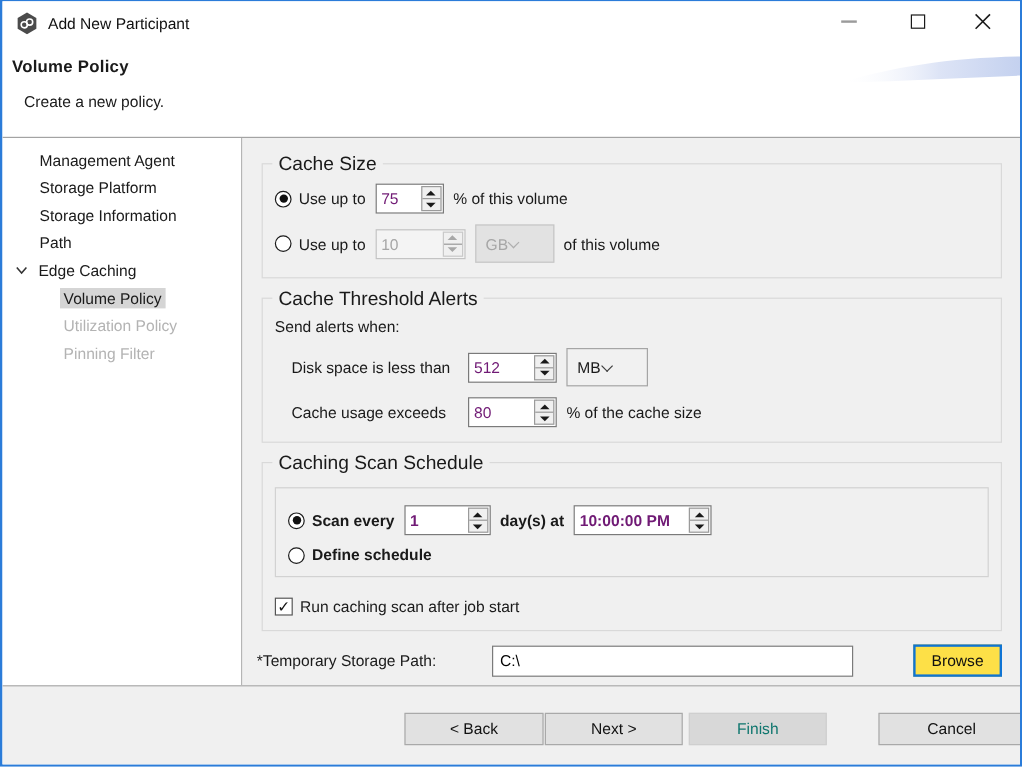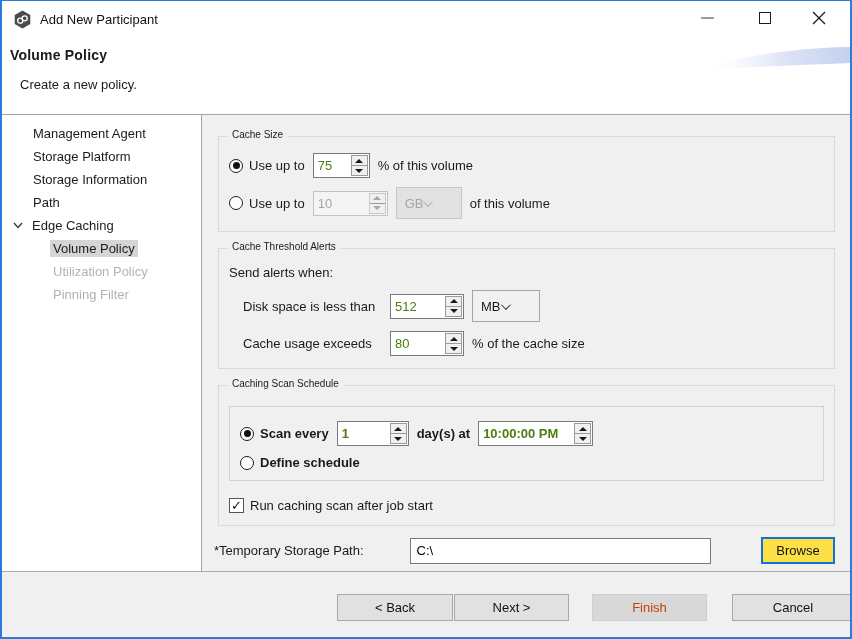--- a/index.html
+++ b/index.html
@@ -32,37 +32,37 @@
   .tree-item.lvl1 { padding-left:28px; }
   .tree-item.lvl2 { padding-left:48px; }
   .tree-label { padding:1px 3px; white-space:nowrap; }
   .tree-item.selected .tree-label { background:#d5d5d5; }
   .tree-item.disabled .tree-label { color:#b3b3b3; }
   .expander { width:16px; height:16px; margin-right:3px; display:flex; align-items:center; justify-content:center; }
 
   .content { flex:1 1 auto; background:#f0f0f0; padding:21px 15px 0 16px; position:relative; }
 
   .group { border:1px solid #d9d9d9; position:relative; padding:16px 10px 10px 10px; margin-bottom:16px; }
-  .group-title { position:absolute; top:-8px; left:8px; background:#f0f0f0; padding:0 5px; font-size:10px; }
+  .group-title { position:absolute; top:-8px; left:8px; background:#f0f0f0; padding:0 5px; font-size:16px; }
 
   .row { display:flex; align-items:center; margin-bottom:9px; }
   .row:last-child { margin-bottom:2px; }
   .gap6 { margin-right:6px; } .gap8 { margin-right:8px; }
 
   
   .radio { width:14px; height:14px; border:1px solid #1c1c1c; border-radius:50%; background:#fff;
            display:inline-flex; align-items:center; justify-content:center; flex:0 0 auto; }
   .radio.on::after { content:""; width:7px; height:7px; border-radius:50%; background:#111; }
   .checkbox { width:15px; height:15px; border:1px solid #555; background:#fff;
               display:inline-flex; align-items:center; justify-content:center; flex:0 0 auto; font-size:13px; line-height:1; }
   .checkbox.checked::after { content:"\2713"; color:#111; font-weight:bold; }
 
   
   .spinner { display:inline-flex; height:25px; border:1px solid #7a7a7a; background:#fff; flex:0 0 auto; }
-  .spin-value { border:0; outline:0; background:transparent; font:inherit; color:#4d7c0f; padding:0 4px; min-width:0; width:100%; }
+  .spin-value { border:0; outline:0; background:transparent; font:inherit; color:#701a75; padding:0 4px; min-width:0; width:100%; }
   .spin-btns { width:17px; margin:1px; border:1px solid #9a9a9a; display:flex; flex-direction:column; background:#f0f0f0; flex:0 0 auto; }
   .spin-up,.spin-dn { flex:1; display:flex; align-items:center; justify-content:center; }
   .spin-up { border-bottom:1px solid #9a9a9a; }
   .tri-up { width:0; height:0; border-left:4px solid transparent; border-right:4px solid transparent; border-bottom:4px solid #1a1a1a; }
   .tri-dn { width:0; height:0; border-left:4px solid transparent; border-right:4px solid transparent; border-top:4px solid #1a1a1a; }
   .spinner.disabled { border-color:#c3c3c3; background:#f4f4f4; }
   .spinner.disabled .spin-value { color:#a6a6a6; }
   .spinner.disabled .spin-btns { border-color:#c9c9c9; }
   .spinner.disabled .tri-up { border-bottom-color:#a8a8a8; }
   .spinner.disabled .tri-dn { border-top-color:#a8a8a8; }
@@ -83,21 +83,21 @@
   .path-input { flex:1; height:26px; border:1px solid #7a7a7a; background:#fff; font:inherit; padding:0 6px; outline:none; min-width:0; }
   .browse-btn { width:74px; height:27px; margin-left:10px; background:#fde047; border:2px solid #0f74d4;
                 font:inherit; color:#111; flex:0 0 auto; }
   .path-hint { margin-left:169px; margin-top:9px; color:#b3b3b3; }
 
   
   .footer { flex:0 0 66px; background:#f0f0f0; border-top:1px solid #ababab; position:relative; }
   .f-btn { position:absolute; top:22px; height:27px; background:#e1e1e1; border:1px solid #a9a9a9; font:inherit; color:#111; }
   .btn-back   { left:335px; width:116px; }
   .btn-next   { left:452px; width:115px; }
-  .btn-finish { left:590px; width:115px; background:#d8d8d8; border-color:#cfcfcf; color:#c2410c; }
+  .btn-finish { left:572px; width:115px; background:#d8d8d8; border-color:#cfcfcf; color:#0f766e; }
   .btn-cancel { left:730px; width:122px; }
 
   .lbl { white-space:nowrap; }
 </style>
 </head>
 <body>
 
 <div class="window">
 
   <div class="titlebar">

